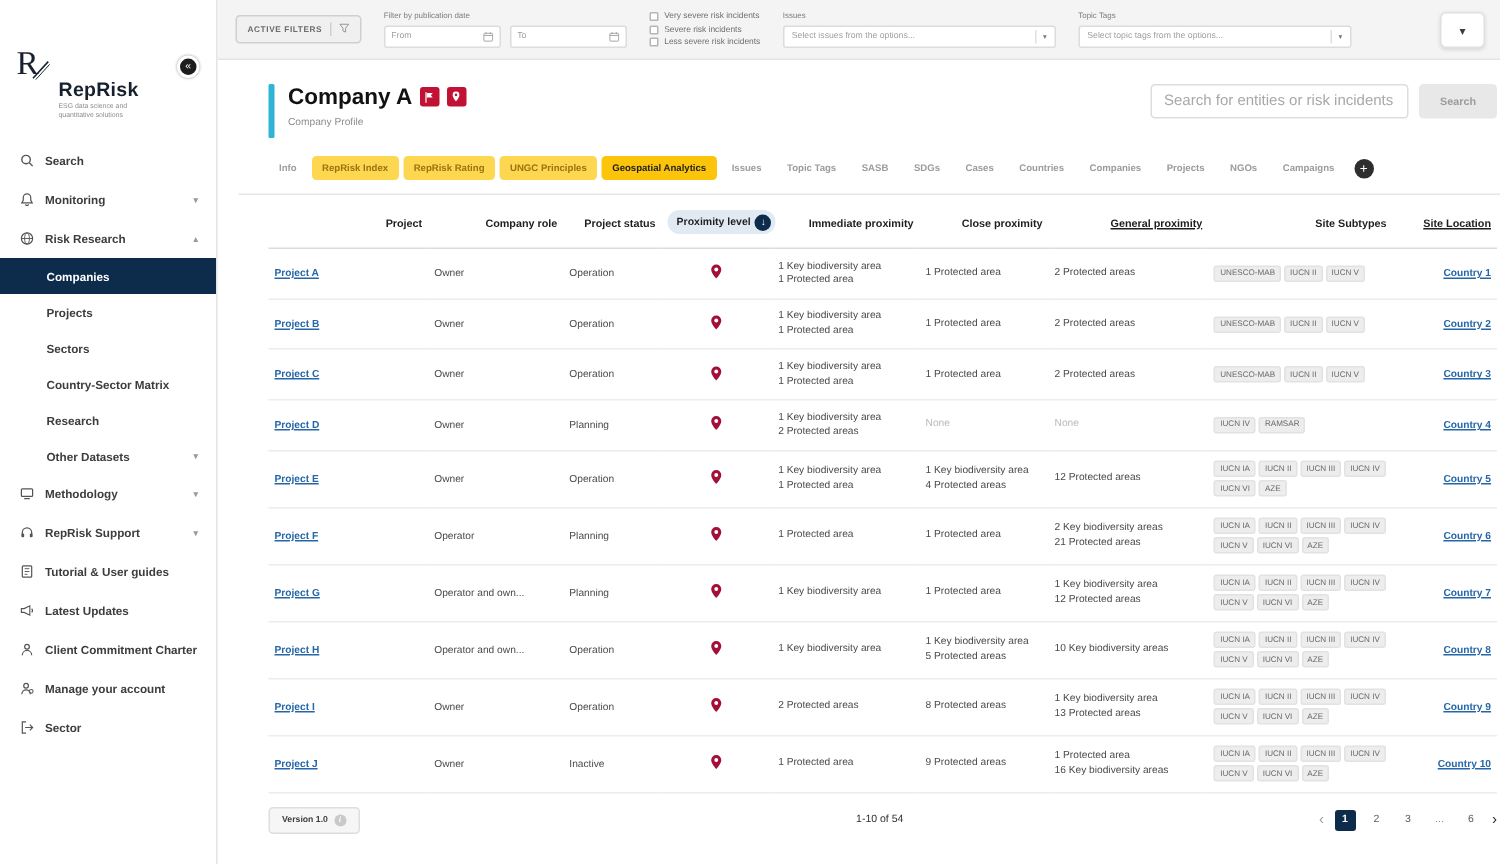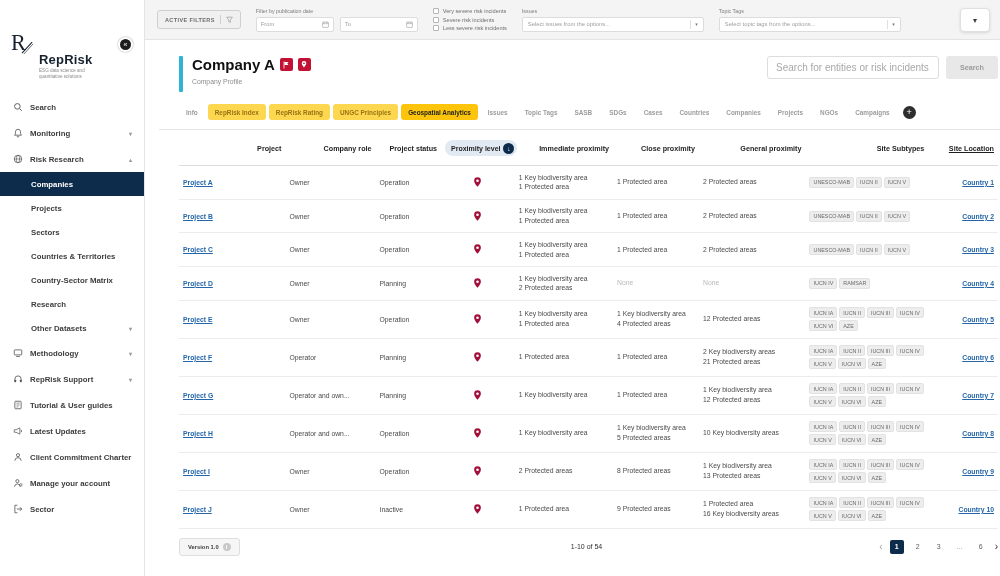--- a/index.html
+++ b/index.html
@@ -65,21 +65,21 @@
   .tab.yellow{background:var(--tab-yellow);color:#9a7313;}
   .tab.active{background:var(--tab-yellow-active);color:#1e1e1e;}
   .tab-add{width:13px;height:13px;border-radius:50%;background:#2e2e2e;color:#fff;font-size:9px;line-height:12px;text-align:center;border:none;margin-left:6px;cursor:pointer;padding:0;}
 
   .table-wrap{padding:0 16px 0 20px;}
   table{width:100%;border-collapse:collapse;table-layout:fixed;}
   th{font-size:7.2px;font-weight:bold;color:#1f1f1f;text-align:right;padding:10px 4px 9px 4px;border-bottom:1px solid #dcdcdc;overflow:visible;white-space:nowrap;}
   td{font-size:6.8px;color:#4a4a4a;padding:6.5px 4px;border-bottom:1px solid #ececec;vertical-align:middle;}
   th:nth-child(1){width:13%;} th:nth-child(2){width:11%;margin-left:47px;} th:nth-child(3){width:8%;}
   th:nth-child(4){width:9%;} th:nth-child(5){width:12%;} th:nth-child(6){width:10.5%;}
-  th:nth-child(7){width:13%;} th:nth-child(8){width:15%;} th:nth-child(9){width:8.5%;text-decoration:underline;}
+  th:nth-child(7){width:13%;text-decoration:underline;} th:nth-child(8){width:15%;} th:nth-child(9){width:8.5%;text-decoration:underline;}
   th:last-child,td:last-child{text-align:right;}
   td.prox-cell{text-align:center;}
   a.cell-link{color:var(--link-blue);font-weight:bold;text-decoration:underline;}
   .line{line-height:1.45;}
   .line.muted{color:#b9b9b9;}
   .chips{display:flex;flex-wrap:wrap;gap:2px;}
   .chip{background:#ededed;border:1px solid #e2e2e2;border-radius:2px;padding:1.5px 3px;font-size:5.4px;color:#6a6a6a;white-space:nowrap;}
   .prox-pill{display:inline-flex;align-items:center;gap:3px;background:#e1eaf3;border-radius:9px;padding:2.5px 3px 2.5px 6px;cursor:pointer;}
   .prox-pill .pill-label{font-size:7px;font-weight:bold;color:#1f1f1f;}
   .sort-circle{width:11px;height:11px;border-radius:50%;background:var(--navy);color:#fff;font-size:6.5px;display:inline-flex;align-items:center;justify-content:center;flex:0 0 11px;}
@@ -148,23 +148,20 @@
           <span class="nav-chevron">▴</span>
         </div>
         <div class="nav-item sub active">
           <span class="nav-label">Companies</span>
         </div>
         <div class="nav-item sub">
           <span class="nav-label">Projects</span>
         </div>
         <div class="nav-item sub">
           <span class="nav-label">Sectors</span>
-        </div>
-        <div class="nav-item sub">
-          <span class="nav-label">Countries &amp; Territories</span>
         </div>
         <div class="nav-item sub">
           <span class="nav-label">Country-Sector Matrix</span>
         </div>
         <div class="nav-item sub">
           <span class="nav-label">Research</span>
         </div>
         <div class="nav-item sub">
           <span class="nav-label">Other Datasets</span>
           <span class="nav-chevron">▾</span>

